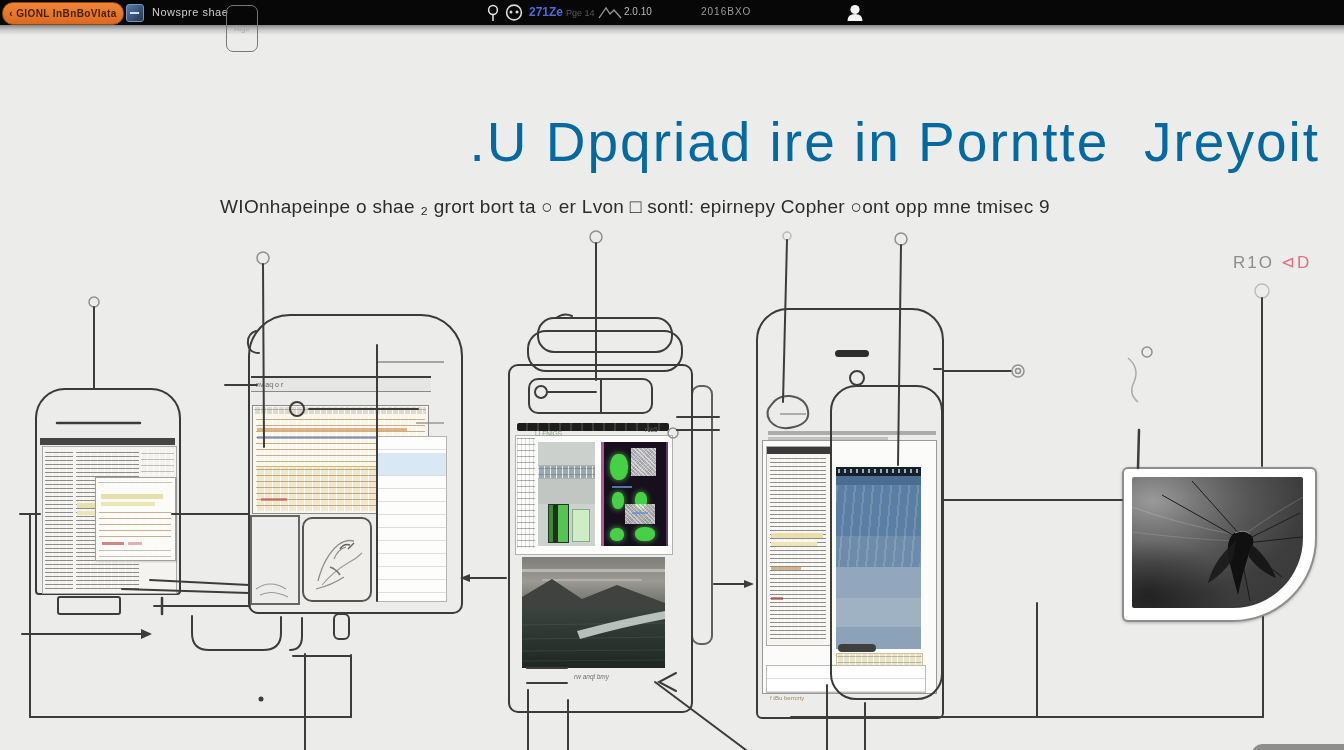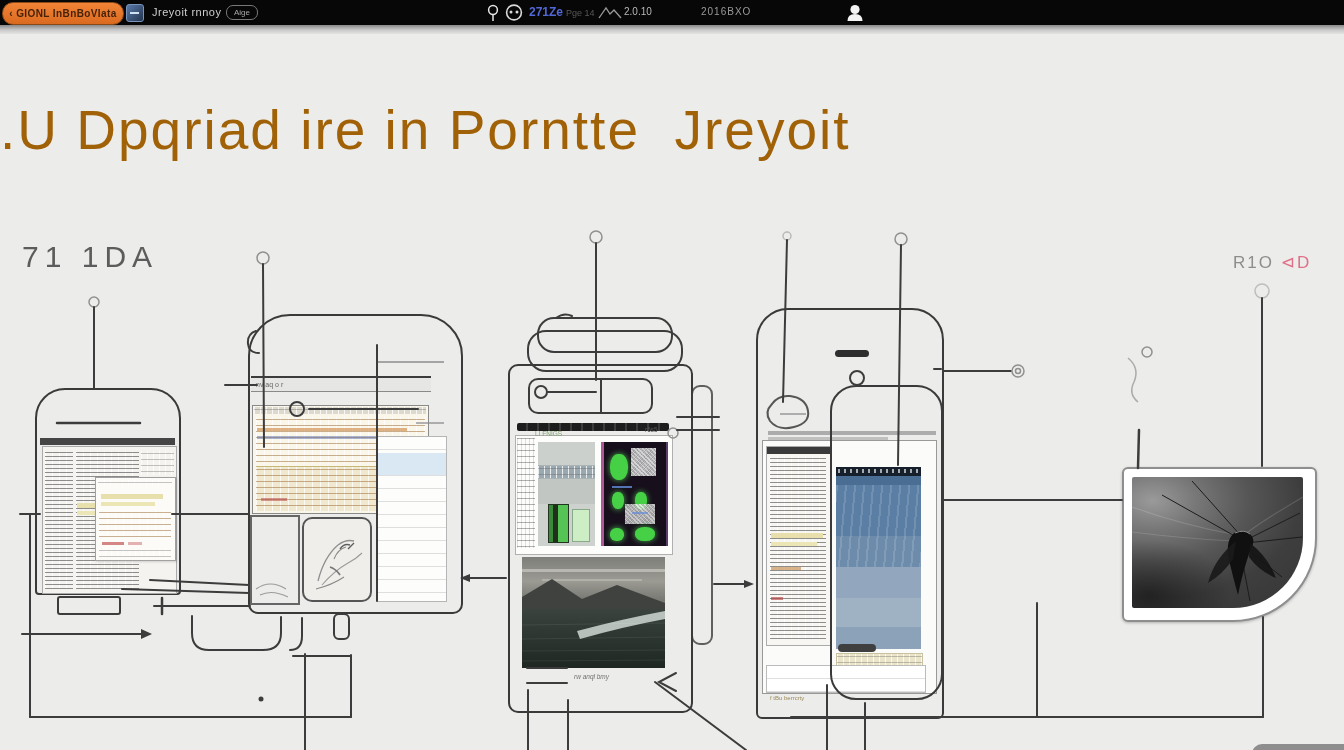--- a/index.html
+++ b/index.html
@@ -13,30 +13,30 @@
   .topstrip{position:absolute;left:0;top:25px;width:1344px;height:9px;
     background:linear-gradient(180deg,#898989,#c9c9c9 55%,#e3e3e2);z-index:49;}
   .backbtn{position:absolute;left:2px;top:2px;width:120px;height:21px;border-radius:11px;
     background:linear-gradient(180deg,#f28438,#d96a1f);border:1px solid #8a4a18;
     color:#47220a;font-size:10px;font-weight:bold;letter-spacing:.4px;
     line-height:21px;text-align:center;overflow:hidden;white-space:nowrap;}
   .favicon{position:absolute;left:126px;top:4px;width:16px;height:16px;border-radius:3px;
     background:linear-gradient(135deg,#5a7aaa,#22334e);border:1px solid #7a95bd;}
   .favicon i{position:absolute;left:3px;top:7px;width:9px;height:2px;background:#cfe0f2;}
   .appname{position:absolute;left:152px;top:6px;color:#cfcfcf;font-size:11px;letter-spacing:.5px;}
-  .pillbadge{position:absolute;left:226px;top:5px;padding:0 7px;height:13px;border:1px solid #787878;
+  .pillbadge{position:absolute;left:226px;top:5px;padding:16px 7px;height:13px;border:1px solid #787878;
     border-radius:7px;color:#a8a8a8;font-size:8px;line-height:13px;}
   .blink{position:absolute;left:529px;top:5px;color:#5268d8;font-size:12px;font-weight:bold;}
   .pagelbl{position:absolute;left:566px;top:8px;color:#575757;font-size:9px;}
   .verlbl{position:absolute;left:624px;top:6px;color:#b9b9b9;font-size:10px;}
   .buildlbl{position:absolute;left:701px;top:6px;color:#9a9a9a;font-size:10px;letter-spacing:1px;}
 
   
-  .title{position:absolute;left:0;top:98px;width:1320px;text-align:left;
-    font-size:55px;color:#a16207;letter-spacing:2px;white-space:pre;font-weight:400;}
+  .title{position:absolute;left:0;top:110px;width:1320px;text-align:right;
+    font-size:55px;color:#0369a1;letter-spacing:2px;white-space:pre;font-weight:400;}
   .subtitle{position:absolute;left:0;top:196px;width:1270px;text-align:center;
     font-size:19px;color:#2c2c2c;letter-spacing:.3px;white-space:pre;}
   .figlabel-left{position:absolute;left:22px;top:240px;font-size:30px;color:rgba(72,72,72,.88);
     letter-spacing:6px;}
   .figlabel-right{position:absolute;left:1233px;top:252px;font-size:17px;color:#8d8d8d;letter-spacing:2px;}
   .figlabel-right b{color:#e07088;font-weight:normal;}
 
   
   .frame{position:absolute;border:2.5px solid #3a3a3a;background:transparent;z-index:10;}
   .panelw{position:absolute;background:#fdfdfc;border:1px solid #aaa;z-index:11;}
@@ -73,21 +73,21 @@
 </head>
 <body>
 
 <div class="stage">
 
   <div class="topbar">
     <div class="backbtn">‹ GIONL InBnBoVIata</div>
     <div class="favicon">
         <i></i>
       </div>
-    <div class="appname">Jreyoit rnnoy</div>
+    <div class="appname">Nowspre shae</div>
     <div class="pillbadge">Aige</div>
 
     <svg class="abs" style="left:486px;top:4px;" width="14" height="18">
       <circle cx="7" cy="6" r="4.4" stroke="#e6e6e6" stroke-width="1.5" fill="none"></circle>
       <line x1="7" y1="10.5" x2="7" y2="17" stroke="#e6e6e6" stroke-width="1.5"></line>
     </svg>
     <svg class="abs" style="left:504px;top:4px;" width="20" height="17">
       <circle cx="10" cy="8.5" r="7.4" stroke="#dadada" stroke-width="1.6" fill="none"></circle>
       <circle cx="7" cy="8" r="1.5" fill="#dadada"></circle>
       <circle cx="13" cy="8" r="1.5" fill="#dadada"></circle>
@@ -100,21 +100,21 @@
     <div class="verlbl">2.0.10</div>
     <div class="buildlbl">2016BXO</div>
     <svg class="abs" style="left:845px;top:3px;" width="20" height="19">
       <circle cx="10" cy="6.5" r="4.6" fill="#f3f3f3"></circle>
       <path d="M2.5,18 q0,-7 7.5,-7 q7.5,0 7.5,7 z" fill="#f3f3f3"></path>
     </svg>
   </div>
   <div class="topstrip"></div>
 
   <div class="title">.U Dpqriad ire in Porntte  Jreyoit</div>
-  <div class="figlabel-left">71  1DA</div>
+  <div class="subtitle">WIOnhapeinpe o shae ₂ grort bort ta ○ er Lvon □ sontl: epirnepy Copher ○ont opp mne tmisec 9</div>
   <div class="figlabel-right">
     <span>R1O</span>
     <b>⊲D</b>
   </div>
 
   <div class="frame" style="left:35px;top:388px;width:142px;height:203px;border-radius:30px 30px 4px 4px;"></div>
   <div class="abs" style="left:40px;top:438px;width:135px;height:7px;background:#454545;z-index:11;"></div>
   <div class="panelw" style="left:42px;top:446px;width:133px;height:146px;background:#f4f3ef;">
     <div class="abs noise" style="left:2px;top:4px;width:28px;height:138px;"></div>
     <div class="abs noise" style="left:33px;top:4px;width:63px;height:138px;"></div>

